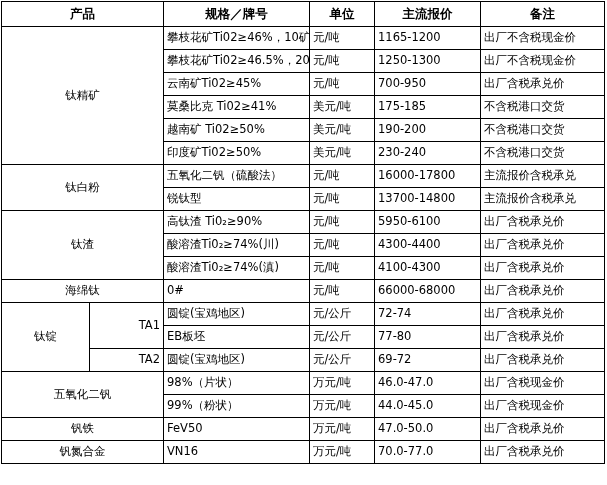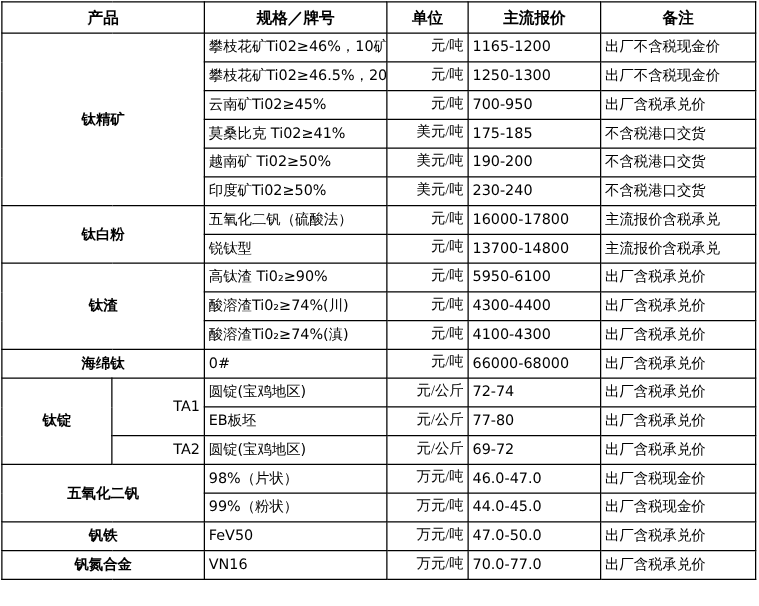--- a/index.html
+++ b/index.html
@@ -31,29 +31,28 @@
     overflow: hidden;
   }
   #price-table thead th {
     text-align: center;
     font-weight: bold;
     font-size: 12.5px;
     height: 22px;
   }
   .cat {
     text-align: center;
-    font-weight: bold;
+    font-weight: normal;
     font-size: 13px;
   }
   .spec {
     text-align: left;
   }
   .unit {
-    text-align: right;
-    font-family: Liberation Serif, serif;
+    text-align: left;
   }
   .price {
     text-align: left;
     margin-left: 24px;
   }
   .note {
     text-align: left;
   }
   .row-h {
     height: 23px;

